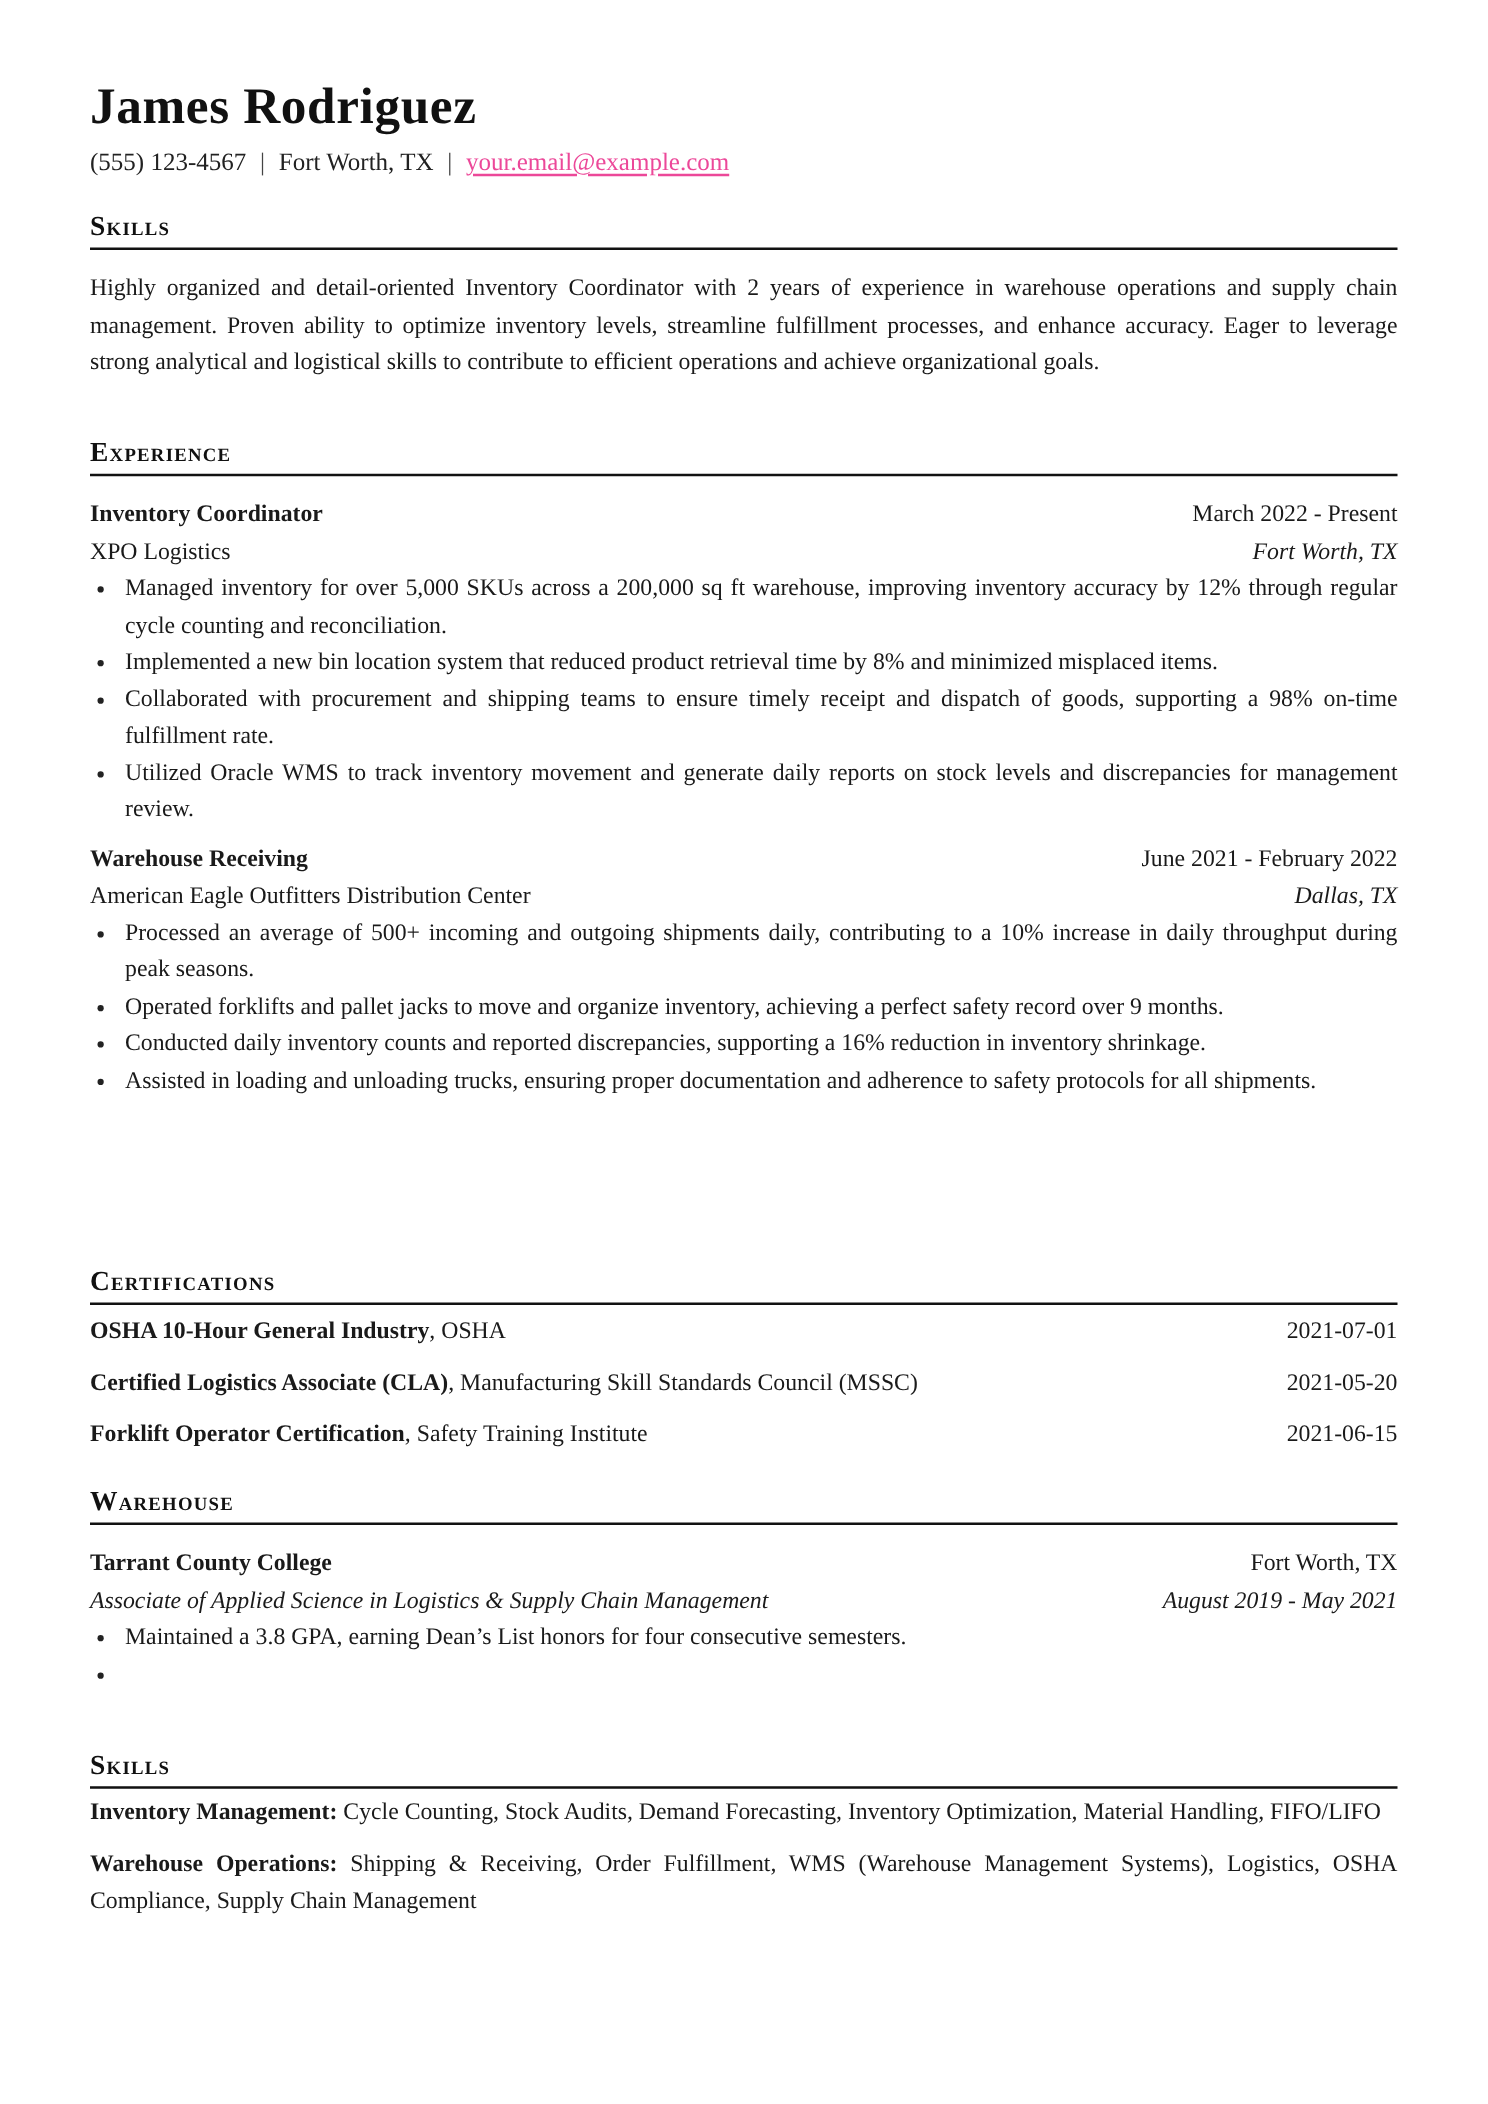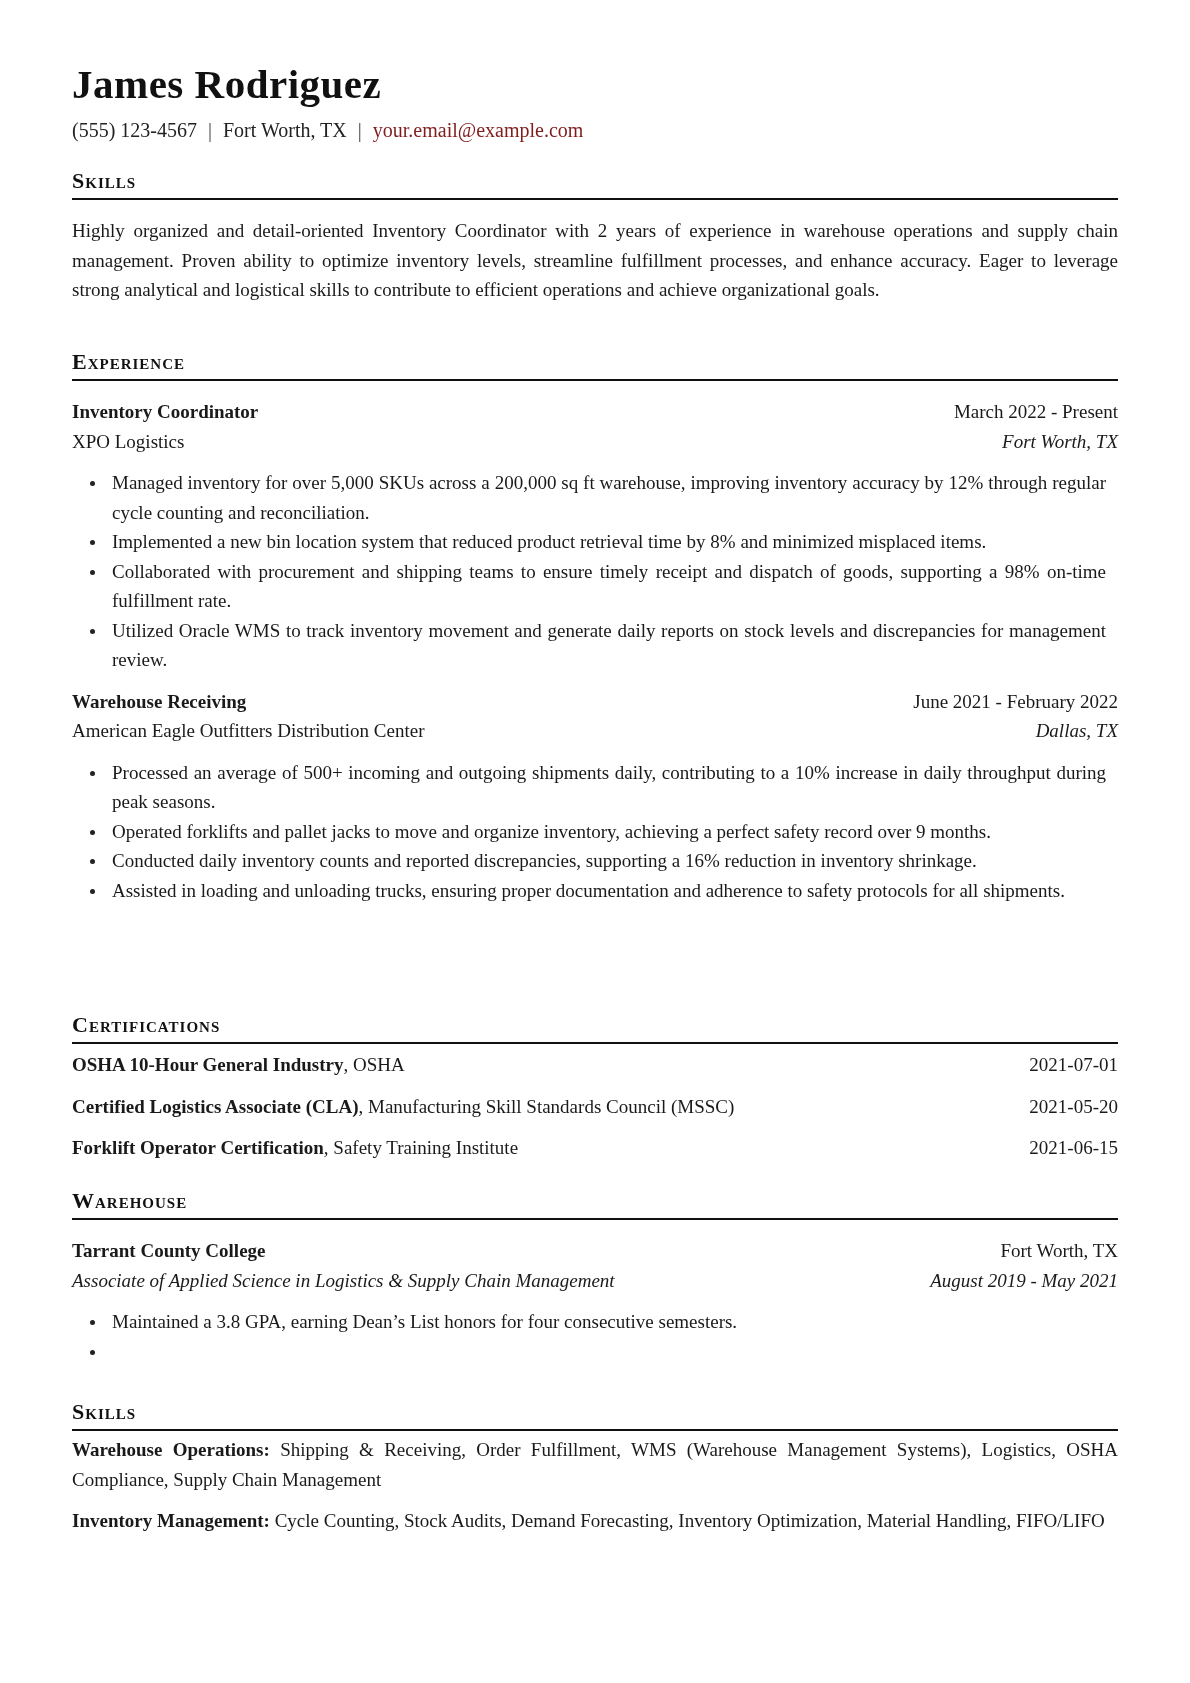--- a/index.html
+++ b/index.html
@@ -17,37 +17,37 @@
   .name {
     position: absolute; left: 0; top: 62px;
     font-size: 41px; font-weight: bold; line-height: 44px;
     letter-spacing: 0.5px; color: #111;
   }
   .contact {
     position: absolute; left: 0; top: 117px; font-size: 20px; line-height: 26px;
     white-space: nowrap; color: #222;
   }
   .contact .sep { display: inline-block; margin: 0 11px; color: #444; }
-  .contact a { color: #7f1d1d; text-underline-offset: 3px; }
+  .contact a { color: #ec4899; text-decoration: underline; text-underline-offset: 3px; }
 
   .section { position: absolute; left: 0; width: 1046px; }
   .sec-head {
     font-size: 22px; font-weight: bold; font-variant: small-caps;
     letter-spacing: 1px; line-height: 26px; color: #111;
     padding-bottom: 4px; border-bottom: 2px solid #111;
   }
   .sec-body { padding-top: 16px; }
   p { margin: 0; }
   .justify { text-align: justify; hyphens: manual; }
 
   .row { display: flex; justify-content: space-between; align-items: baseline; }
   .bold { font-weight: bold; }
   .italic { font-style: italic; }
 
-  ul.bullets { list-style: none; margin: 12px; padding: 0; }
+  ul.bullets { list-style: none; margin: 0; padding: 0; }
   ul.bullets li { position: relative; padding-left: 28px; text-align: justify; }
   ul.bullets li .dot {
     position: absolute; left: 6px; top: 13px; width: 5px; height: 5px;
     border-radius: 50%; background: #222;
   }
 
   .cert-row { display: flex; justify-content: space-between; align-items: flex-start; height: 41.5px; line-height: 29.5px; }
   .skill-block { margin-bottom: 12px; text-align: justify; }
 </style>
 </head>
@@ -138,19 +138,19 @@
         <ul class="bullets">
           <li><span class="dot"></span><span>Maintained a 3.8 GPA, earning Dean’s List honors for four consecutive semesters.</span></li>
           <li><span class="dot"></span></li>
         </ul>
       </div>
     </div>
 
     <div class="section" style="top:1399px;">
       <div class="sec-head">Skills</div>
       <div class="sec-body" style="padding-top:4px;">
+        <p class="skill-block"><span class="bold">Inventory Management:</span><span> Cycle Counting, Stock Audits, Demand Forecasting, Inventory Optimization, Material Handling, FIFO/LIFO</span></p>
         <p class="skill-block"><span class="bold">Warehouse Operations:</span><span> Shipping &amp; Receiving, Order Fulfillment, WMS (Warehouse Management Systems), Logistics, OSHA Compliance, Supply Chain Management</span></p>
-        <p class="skill-block"><span class="bold">Inventory Management:</span><span> Cycle Counting, Stock Audits, Demand Forecasting, Inventory Optimization, Material Handling, FIFO/LIFO</span></p>
       </div>
     </div>
 
   </div>
 </div>
 
 </body></html>

